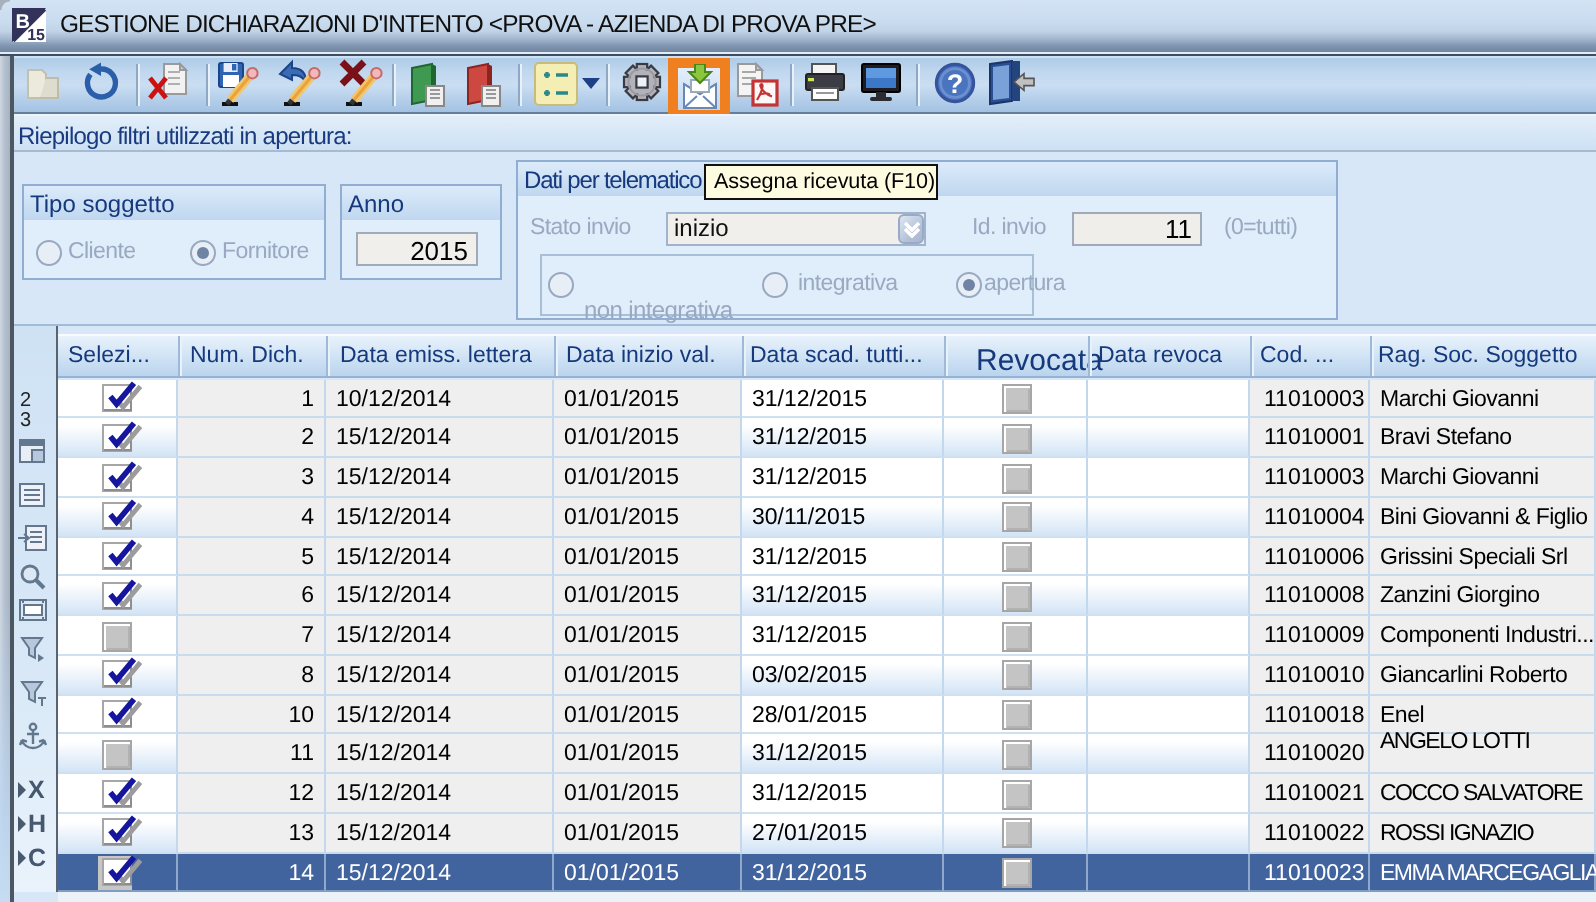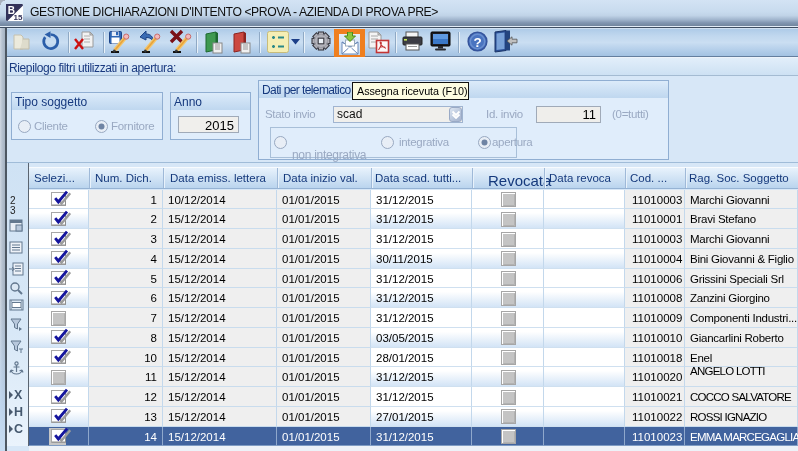--- a/index.html
+++ b/index.html
@@ -171,21 +171,21 @@
 <div class="abs" style="left:111px;top:120px;font-size:11.5px;letter-spacing:-0.3px;color:#9aa9c2">Fornitore</div>
 <div class="abs" style="left:170px;top:92px;width:81px;height:48px;background:#e0edfb;border:1px solid #90aed2"></div>
 <div class="abs" style="left:171px;top:93px;width:79px;height:17px;background:linear-gradient(180deg,#dcebfa,#bfd7ef)"></div>
 <div class="abs" style="left:174px;top:95px;font-size:12px;color:#16397e">Anno</div>
 <div class="abs" style="left:178px;top:116px;width:61px;height:17px;background:#f0efec;border:1px solid #a0aab8;font-size:13px;color:#000;text-align:right;padding:1px 4px 0 0">2015</div>
 <div class="abs" style="left:258px;top:80px;width:411px;height:80px;background:#e0edfb;border:1px solid #90aed2"></div>
 <div class="abs" style="left:259px;top:81px;width:409px;height:17px;background:linear-gradient(180deg,#dcebfa,#bfd7ef)"></div>
 <div class="abs" style="left:262px;top:83px;font-size:12px;color:#16397e"><span style="letter-spacing:-0.6px">Dati per telematico</span></div>
 <div class="abs" style="left:265px;top:108px;font-size:11.5px;letter-spacing:-0.3px;color:#9aa9c2">Stato invio</div>
 <div class="abs" style="left:333px;top:105.5px;width:130px;height:17px;background:#f0efec;border:1px solid #a0b4d0"></div>
-<div class="abs" style="left:337px;top:107px;font-size:12px;color:#111">scad</div>
+<div class="abs" style="left:337px;top:107px;font-size:12px;color:#111">inizio</div>
 <div class="abs" style="left:449px;top:106.5px;width:13px;height:15px;border-radius:3px;background:linear-gradient(135deg,#dde6f2,#b0bed6 70%,#a8b6d0);border:1px solid #9aaac6"></div>
 <svg class="abs" style="left:450.5px;top:110px" width="10" height="9" viewBox="0 0 10 9">
     <path d="M1.5 1.5 L5 5 L8.5 1.5 M1.5 4.5 L5 8 L8.5 4.5" stroke="#fff" stroke-width="1.8" fill="none"></path>
   </svg>
 <div class="abs" style="left:486px;top:108px;font-size:11.5px;letter-spacing:-0.3px;color:#9aa9c2">Id. invio</div>
 <div class="abs" style="left:536px;top:105.5px;width:65px;height:17px;background:#efeeeb;border:1px solid #a0aab8;font-size:13px;color:#000;text-align:right;padding:0 4px 0 0">11</div>
 <div class="abs" style="left:612px;top:108px;font-size:11.5px;letter-spacing:-0.3px;color:#9aa9c2">(0=tutti)</div>
 <div class="abs" style="left:270px;top:127px;width:247px;height:31px;border:1px solid #a8bfd8"></div>
 <svg class="abs" style="left:273.5px;top:135.5px" width="13" height="13" viewBox="0 0 13 13">
     <circle cx="6.5" cy="6.5" r="6" fill="#e8eef6" stroke="#98a8c0"></circle>
@@ -471,21 +471,21 @@
 <div class="abs" style="left:685px;top:327.78px;width:113px;height:19.75px;background:#efefef;border-bottom:1px solid #c9dced;border-right:1px solid #c3d8ec"></div>
 <svg style="position:absolute;left:48.5px;top:327.28px" width="24" height="19" viewBox="0 0 24 19">
     <rect x="2.5" y="3.5" width="14" height="13" fill="#ffffff" stroke="#a6a6a6"></rect>
     <path d="M3 16 h14 M16.5 4 v12" stroke="#8e8e8e" fill="none"></path>
     <path d="M6.2 9.2 L9.3 13 L18 2.6" stroke="#9c9c9c" stroke-width="2.4" fill="none" transform="translate(3.2,1.6)"></path>
     <path d="M6.2 9.2 L9.3 13 L18 2.6" stroke="#15159e" stroke-width="2.8" fill="none"></path>
   </svg>
 <div class="abs" style="left:127px;top:331.78px;width:30px;font-size:11.5px;text-align:right;color:#000">8</div>
 <div class="abs" style="left:168px;top:331.78px;font-size:11.5px;color:#000">15/12/2014</div>
 <div class="abs" style="left:282px;top:331.78px;font-size:11.5px;color:#000">01/01/2015</div>
-<div class="abs" style="left:376px;top:331.78px;font-size:11.5px;color:#000">03/05/2015</div>
+<div class="abs" style="left:376px;top:331.78px;font-size:11.5px;color:#000">03/02/2015</div>
 <svg style="position:absolute;left:500.5px;top:330.28px" width="16" height="16" viewBox="0 0 16 16">
     <rect x="0.5" y="0.5" width="14" height="14" fill="#ffffff" stroke="#a6a6a6"></rect>
     <rect x="2" y="2" width="12" height="12" fill="#c4c4c4"></rect>
     <path d="M13.5 2.5 v11 M2.5 13.5 h11" stroke="#b2b2b2"></path>
   </svg>
 <div class="abs" style="left:632px;top:331.78px;font-size:11.5px;color:#000">11010010</div>
 <div class="abs" style="left:690px;top:331.78px;font-size:11.5px;color:#000;letter-spacing:-0.25px">Giancarlini Roberto</div>
 <div class="abs" style="left:29px;top:347.53px;width:60px;height:19.75px;background:#ffffff;border-bottom:1px solid #cfe0f0;border-right:1px solid #c3d8ec"></div>
 <div class="abs" style="left:89px;top:347.53px;width:74px;height:19.75px;background:#efefef;border-bottom:1px solid #c9dced;border-right:1px solid #c3d8ec"></div>
 <div class="abs" style="left:163px;top:347.53px;width:114px;height:19.75px;background:#efefef;border-bottom:1px solid #c9dced;border-right:1px solid #c3d8ec"></div>

